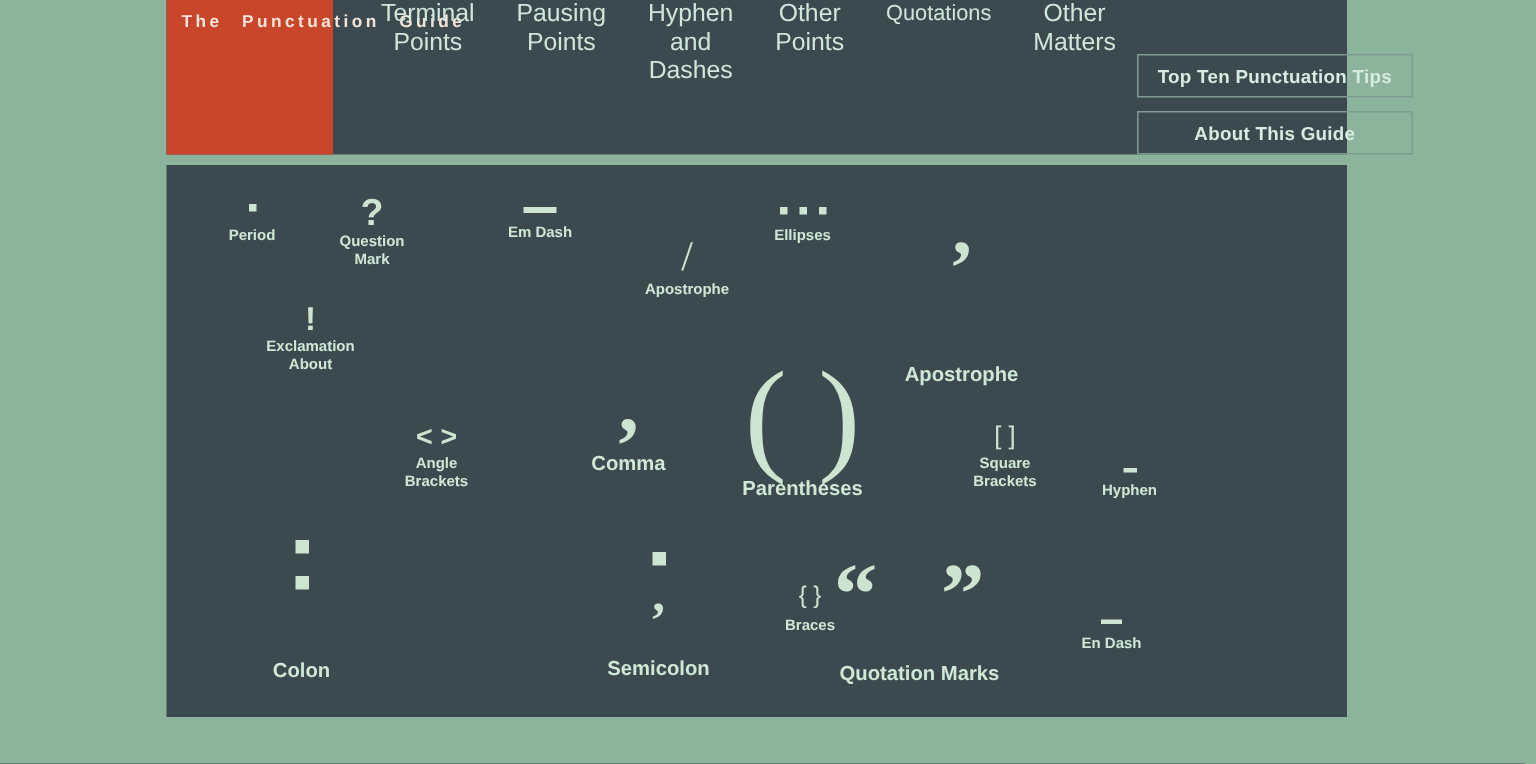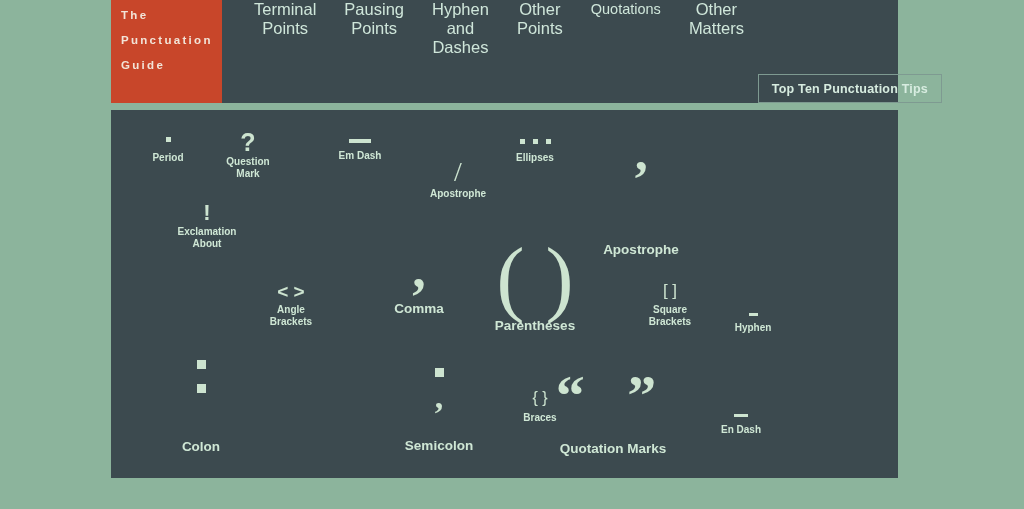--- a/index.html
+++ b/index.html
@@ -27,21 +27,21 @@
     display: flex;
     align-items: stretch;
   }
   #brand {
     width: 111px;
     flex: 0 0 111px;
     background: #c8462a;
     box-sizing: border-box;
     padding: 9px 0 0 10px;
     display: flex;
-    flex-direction: column;
+    flex-direction: row;
     justify-content: flex-start;
     gap: 13px;
   }
   #brand .brand-line {
     color: #f2e4d8;
     font-size: 11.5px;
     font-weight: bold;
     letter-spacing: 2.3px;
     line-height: 12px;
     white-space: nowrap;
@@ -160,20 +160,21 @@
 Dashes</div>
     <div class="nav-item">Other
 Points</div>
     <div class="nav-item small">Quotations</div>
     <div class="nav-item">Other
 Matters</div>
   </nav>
 
   <div id="header-buttons">
     <button class="header-btn">Top Ten Punctuation Tips</button>
+    <button class="header-btn">About This Guide</button>
   </div>
 </div>
 
 <div id="cloud-panel">
 
   <div class="cloud-item" style="left:26px; top:26px; width:62px;">
     <span class="glyph sans" style="font-size:10px; height:16px; line-height:6px;">
       <span class="sqdot" style="width:5px;height:5px;"></span>
     </span>
     <span class="label">Period</span>

